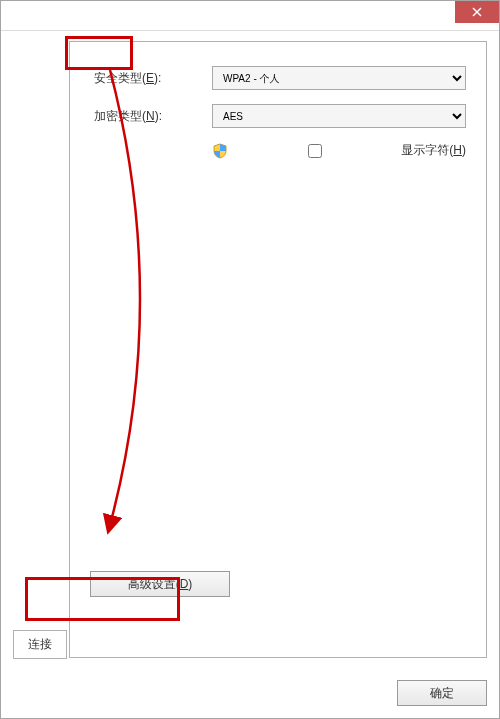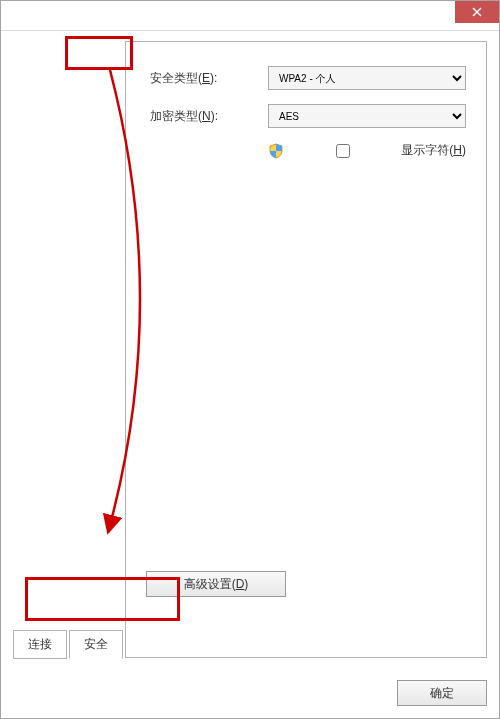--- a/index.html
+++ b/index.html
@@ -205,21 +205,20 @@
         <line x1="1" y1="1" x2="9" y2="9" stroke="#fff" stroke-width="1.4"></line>
         <line x1="9" y1="1" x2="1" y2="9" stroke="#fff" stroke-width="1.4"></line>
       </svg>
     </div>
   </div>
 
   <div class="content">
 
     <div class="tabstrip">
       <div class="tab">连接</div>
-      <div class="tab active">安全</div>
     </div>
 
     <div class="tabpanel">
 
       <div class="form-row">
         <span class="form-label"><span>安全类型(<span class="u">E</span>):</span></span>
         <div class="form-control">
           <select>
             <option>WPA2 - 个人</option>
           </select>

